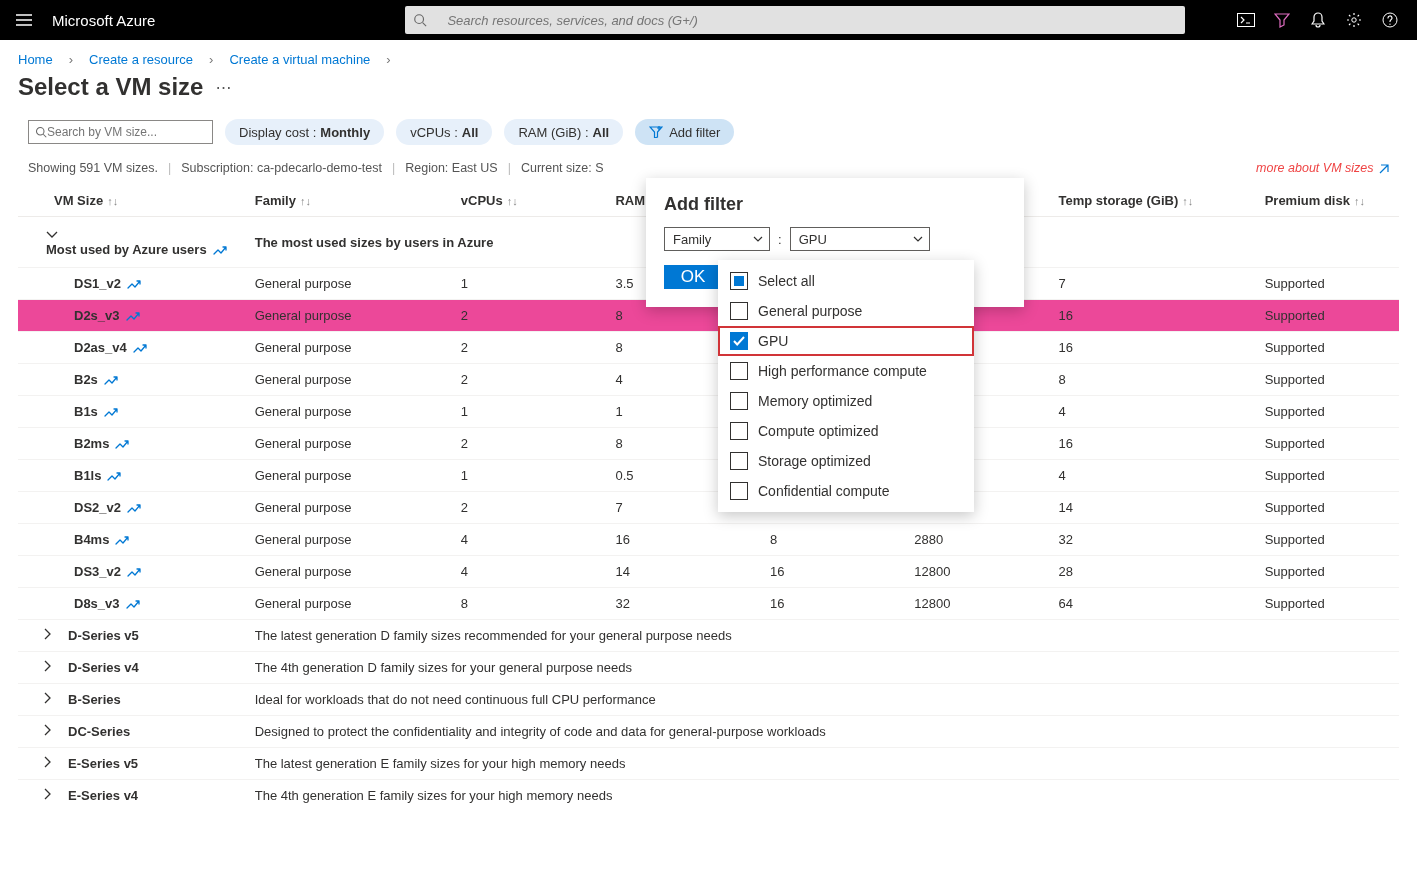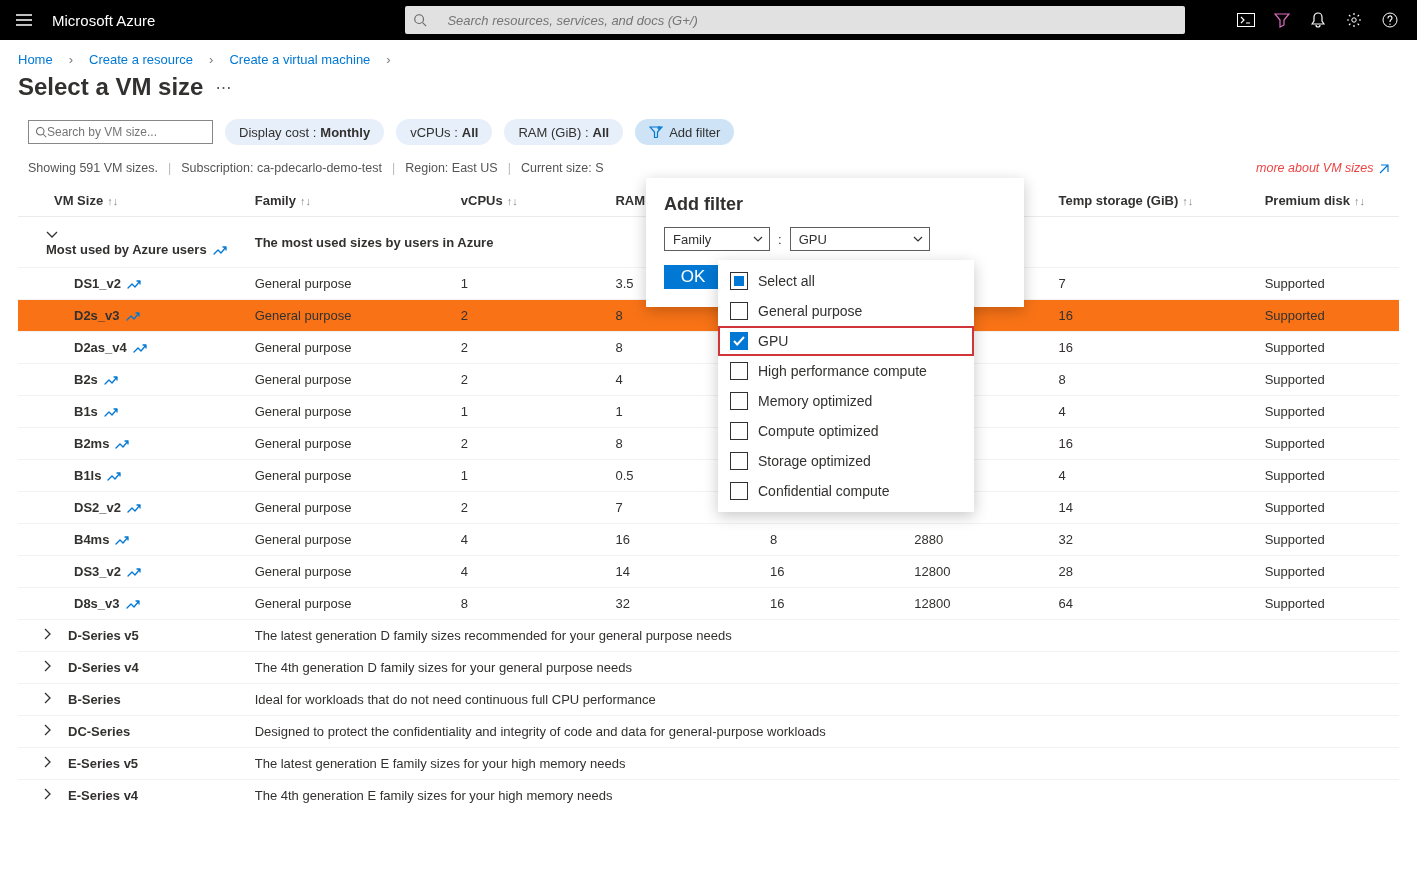--- a/index.html
+++ b/index.html
@@ -29,21 +29,21 @@
   .metarow { display: flex; align-items: center; gap: 10px; padding: 0 28px 10px; font-size: 12.5px; color: #555; }
   .metarow .divider { color: #bbb; }
   .metarow .learn { margin-left: auto; color: #ef4444; text-decoration: none; white-space: nowrap; font-style: italic; }
   .tablewrap { padding: 0 18px; }
   table { width: 100%; border-collapse: collapse; table-layout: fixed; }
   th { text-align: left; font-weight: 600; font-size: 13px; padding: 8px 10px; border-bottom: 1px solid #edebe9; white-space: nowrap; }
   th .sorticon { margin-left: 4px; color: #888; font-size: 11px; }
   tr.grouphead td { font-weight: 600; padding: 10px 10px; }
   tr.grouphead .chev { margin-right: 8px; display:inline-block; width:14px; }
   tbody tr.data td { padding: 8px 10px; border-top: 1px solid #f3f2f1; }
-  tbody tr.data.sel { background: #f97316; }
+  tbody tr.data.sel { background: #ec4899; }
   .vm-name { display: inline-flex; align-items: center; font-weight: 600; }
   .trend { margin-left: 6px; color: #0078d4; font-size: 12px; }
   .col-vmsize { width: 220px; padding-left: 36px !important; }
   .col-family { width: 200px; }
   .col-vcpu { width: 150px; }
   .col-ram { width: 150px; }
   .col-dd { width: 140px; }
   .col-iops { width: 140px; }
   .col-temp { width: 200px; }
   .col-disk { width: 140px; }

